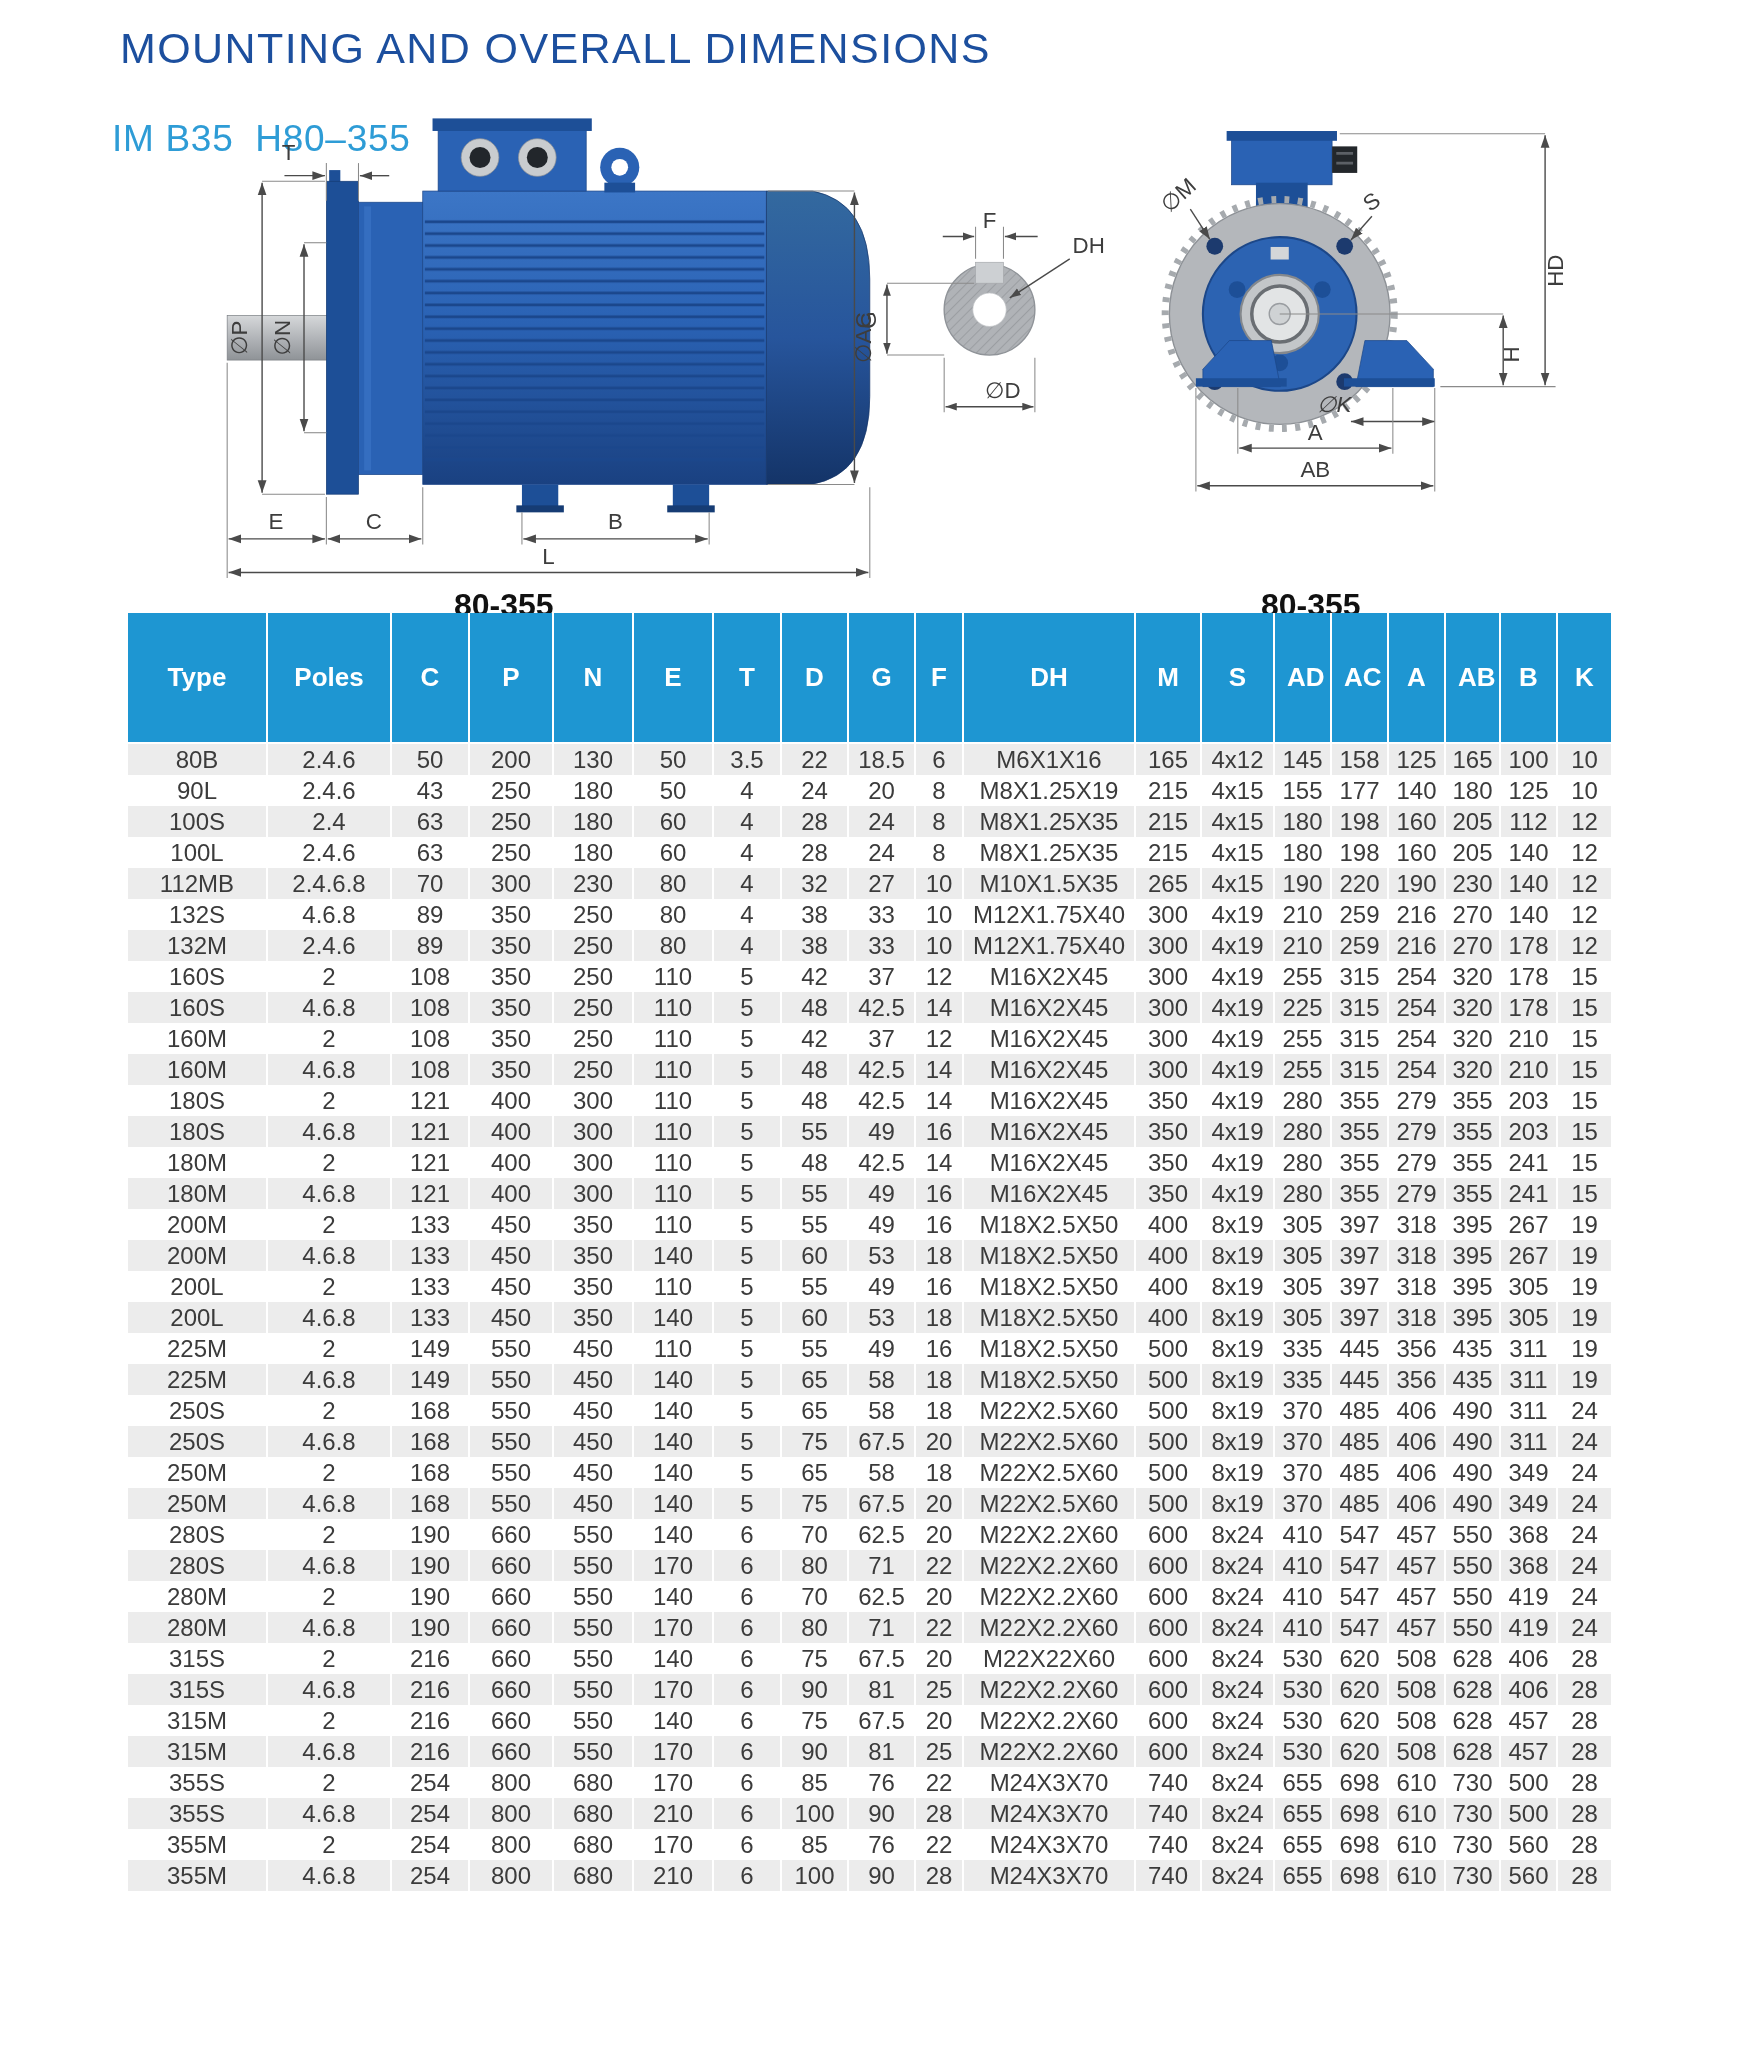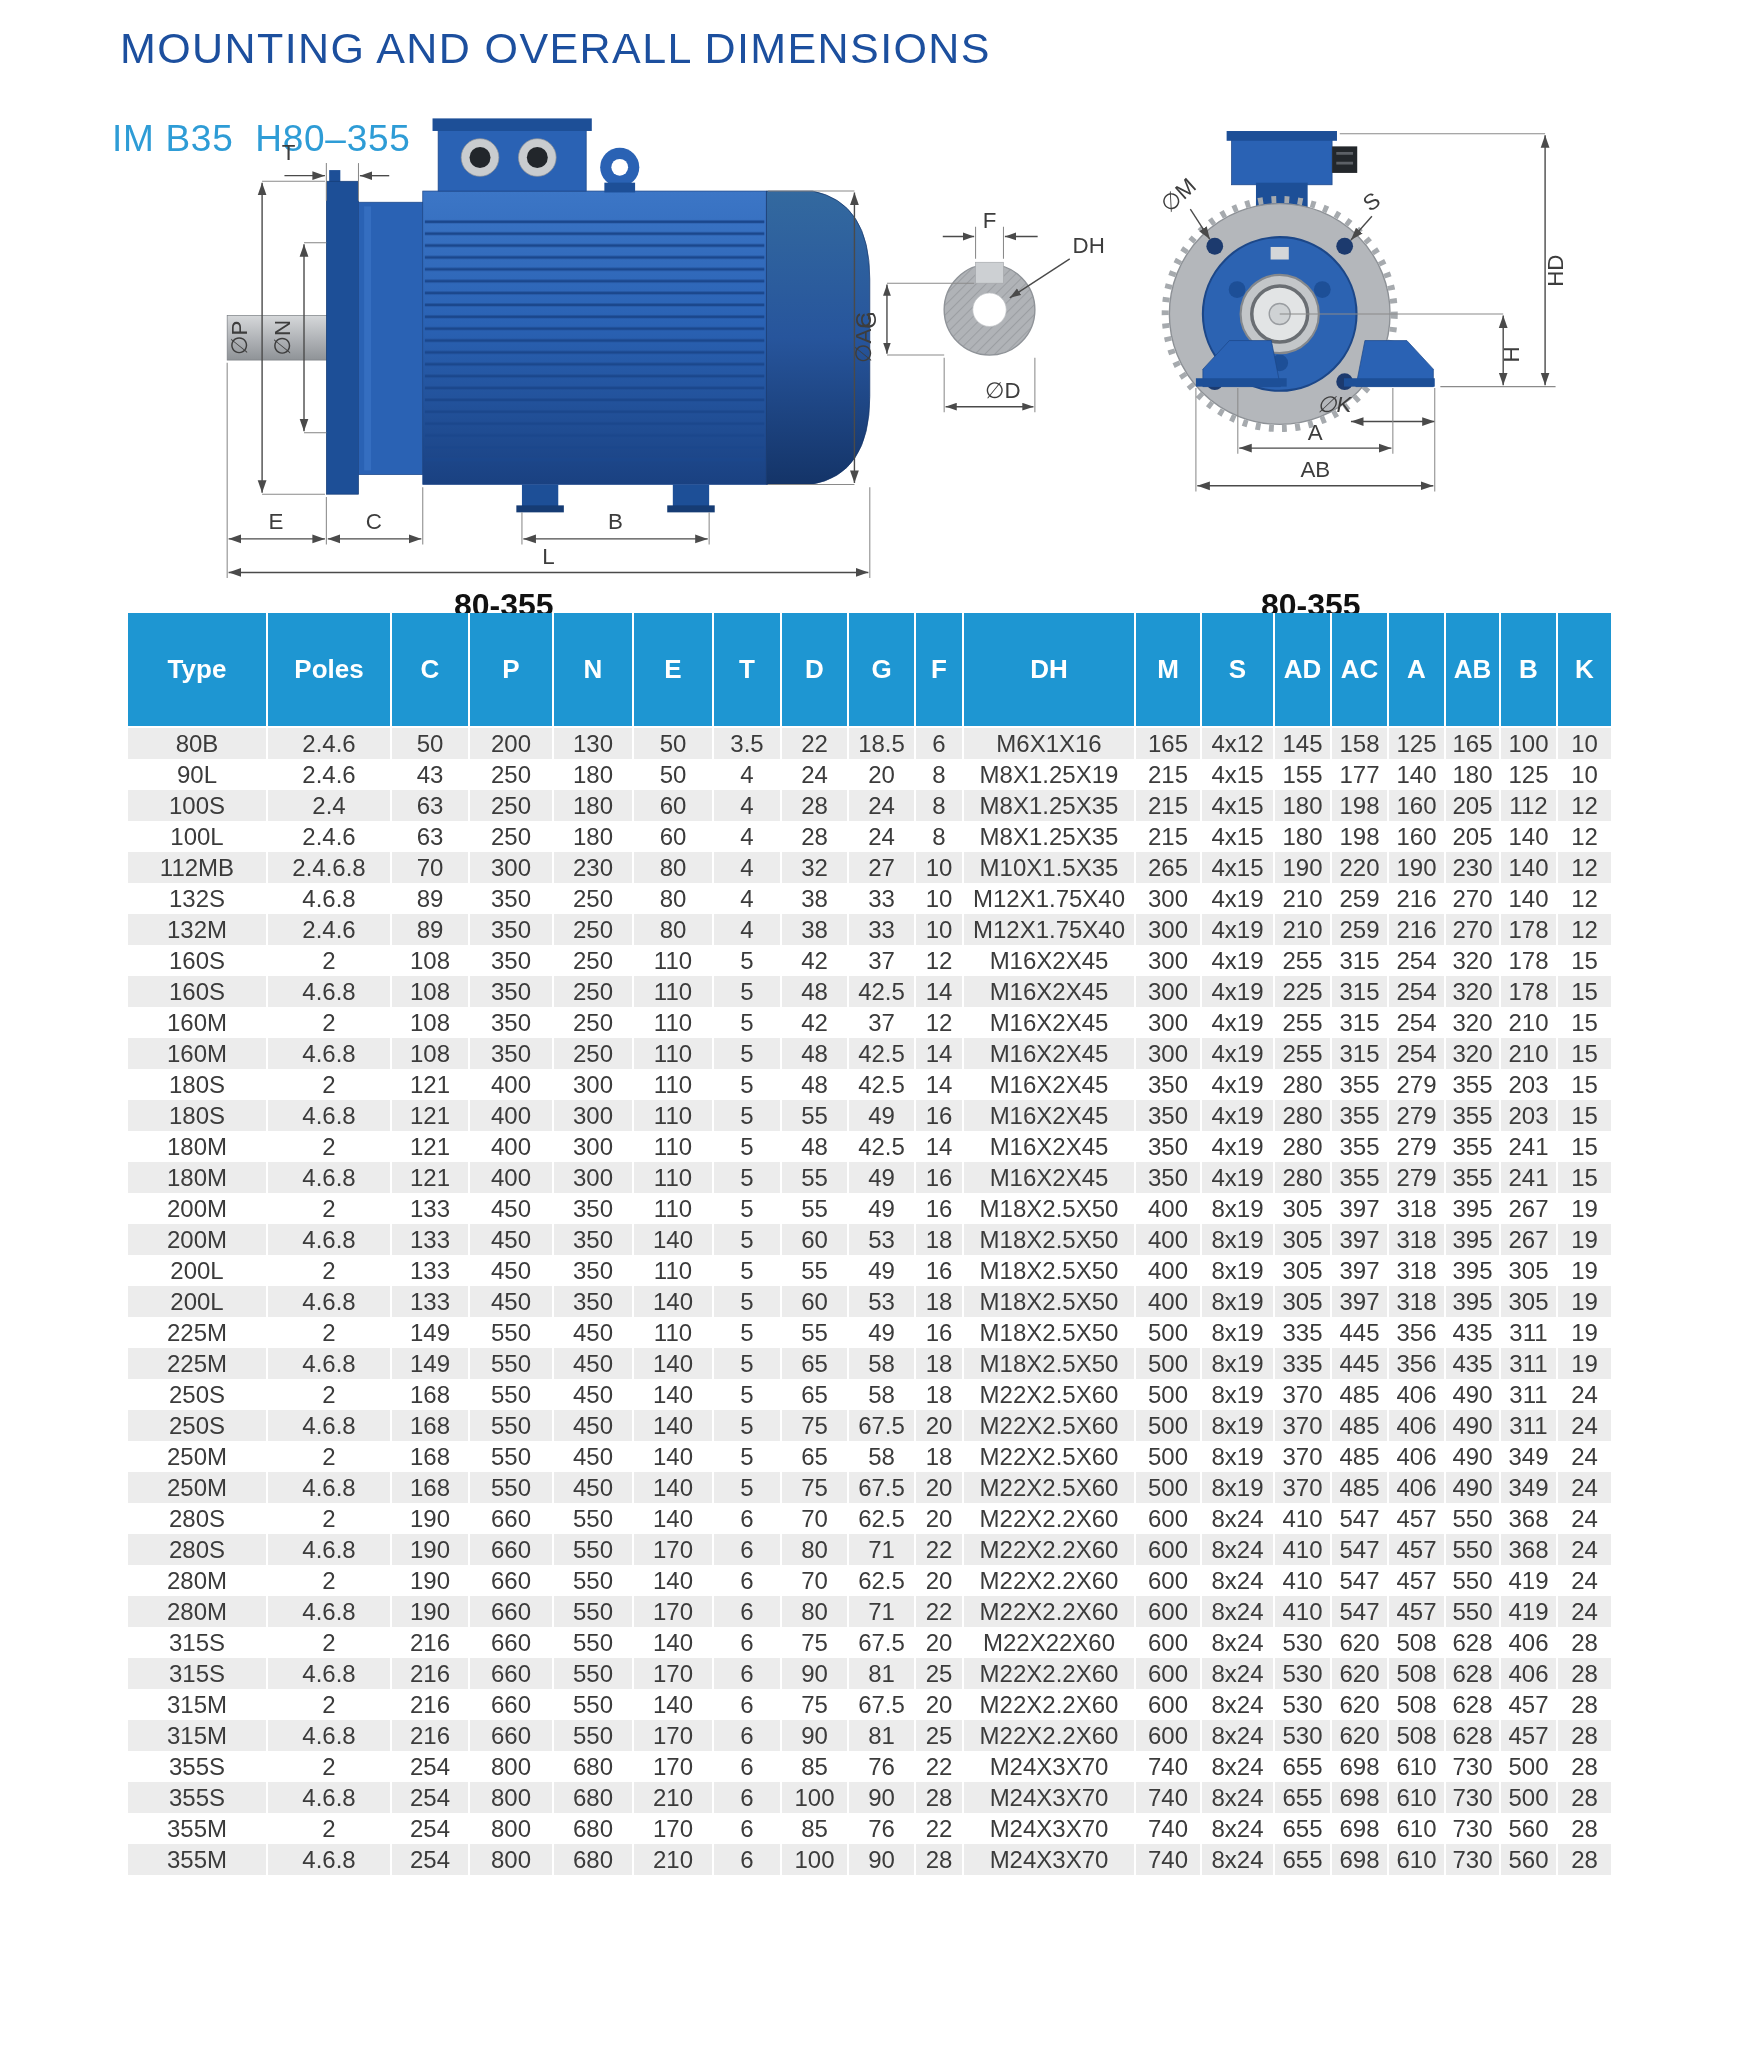--- a/index.html
+++ b/index.html
@@ -17,21 +17,21 @@
   #svg-side{left:206px;top:117px;}
   #svg-shaft{left:866px;top:196px;}
   #svg-front{left:1154px;top:110px;}
   .dim{stroke:#4a4a4a;stroke-width:2;fill:none;}
   .dimthin{stroke:#8a8a8a;stroke-width:1.5;fill:none;}
   .dimlabel{fill:#3d3d3d;font-size:32px;font-family:"Liberation Sans",sans-serif;}
   table#dims{position:absolute;left:128px;top:613px;width:1483px;border-collapse:separate;
              border-spacing:0;table-layout:fixed;}
   table#dims th{height:105px;background:#1e96d2;color:#fff;font-size:26px;font-weight:bold;
                 text-align:center;vertical-align:middle;border-left:2.1px solid #fff;
-                border-bottom:2.8px solid #fff;padding:4px;}
+                border-bottom:2.8px solid #fff;padding:12px;}
   table#dims th:first-child{border-left:none;}
   table#dims td{height:31px;font-size:24px;color:#3b3b3b;text-align:center;vertical-align:middle;
                 border-left:2.1px solid #fff;padding:0;white-space:nowrap;}
   table#dims td:first-child{border-left:none;}
   table#dims tbody tr:nth-child(odd) td{background:#ececec;}
   table#dims tbody tr:nth-child(even) td{background:#ffffff;}
 </style>
 </head>
 <body>
 

